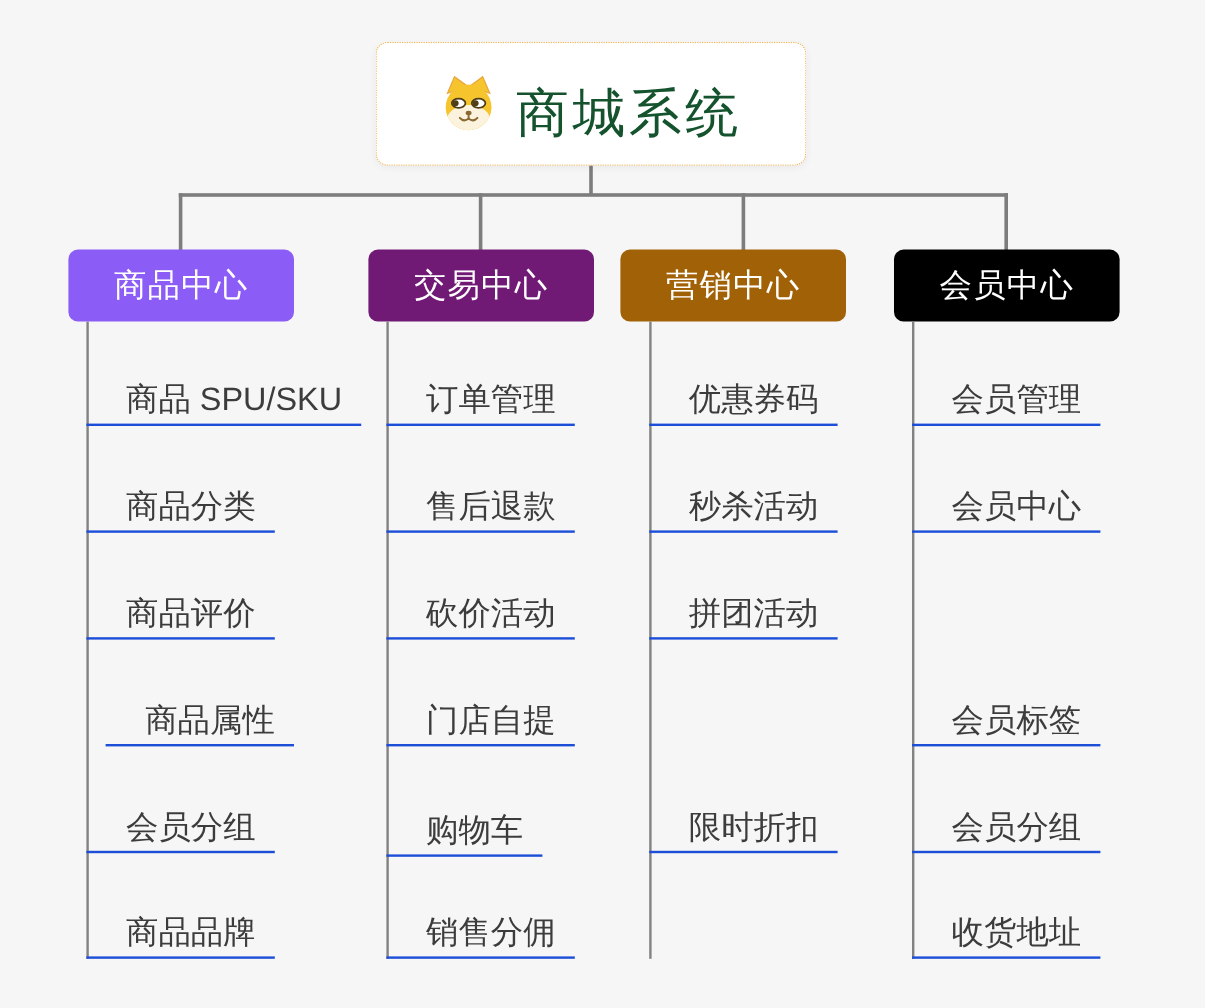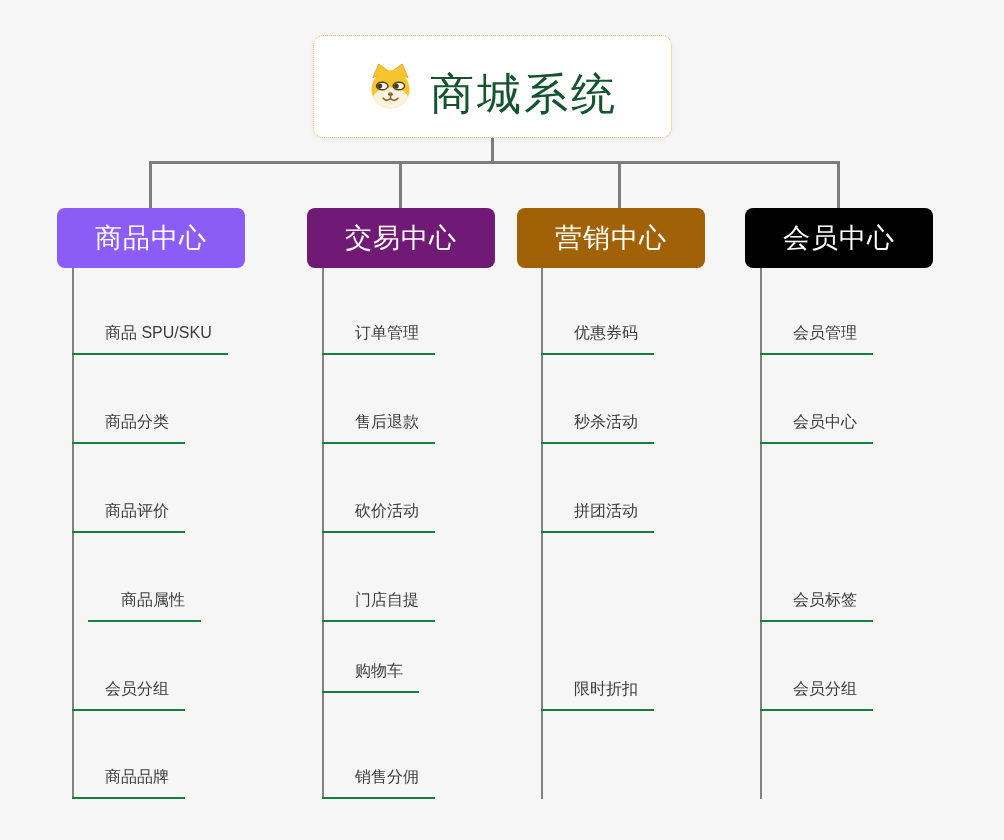--- a/index.html
+++ b/index.html
@@ -39,25 +39,25 @@
     position:absolute;top:208px;height:60px;width:188px;
     border-radius:8px;
     display:flex;align-items:center;justify-content:center;
     color:#ffffff;font-size:27px;letter-spacing:1px;
     cursor:pointer;
   }
   
   .leaf{
     position:absolute;
     white-space:nowrap;
-    font-size:16px;
+    font-size:27px;
     line-height:24px;
     color:#3c3c3c;
     padding:0 16px 8px 33px;
-    border-bottom:2px solid #15803d;
+    border-bottom:2px solid #1d4ed8;
     cursor:pointer;
   }
 </style>
 </head>
 <body>
 
 <div class="canvas">
 
   <div class="conn" style="left:491px;top:138px;width:3px;height:25px"></div>
   <div class="conn" style="left:149px;top:161px;width:691px;height:3px"></div>
@@ -108,26 +108,27 @@
   <div class="leaf" style="left:72px;top:410px">商品分类</div>
   <div class="leaf" style="left:72px;top:499px">商品评价</div>
   <div class="leaf" style="left:88px;top:588px">商品属性</div>
   <div class="leaf" style="left:72px;top:677px">会员分组</div>
   <div class="leaf" style="left:72px;top:765px">商品品牌</div>
 
   <div class="leaf" style="left:322px;top:321px">订单管理</div>
   <div class="leaf" style="left:322px;top:410px">售后退款</div>
   <div class="leaf" style="left:322px;top:499px">砍价活动</div>
   <div class="leaf" style="left:322px;top:588px">门店自提</div>
-  <div class="leaf" style="left:322px;top:659px">购物车</div>
+  <div class="leaf" style="left:322px;top:680px">购物车</div>
   <div class="leaf" style="left:322px;top:765px">销售分佣</div>
 
   <div class="leaf" style="left:541px;top:321px">优惠券码</div>
   <div class="leaf" style="left:541px;top:410px">秒杀活动</div>
   <div class="leaf" style="left:541px;top:499px">拼团活动</div>
   <div class="leaf" style="left:541px;top:677px">限时折扣</div>
 
   <div class="leaf" style="left:760px;top:321px">会员管理</div>
   <div class="leaf" style="left:760px;top:410px">会员中心</div>
   <div class="leaf" style="left:760px;top:588px">会员标签</div>
   <div class="leaf" style="left:760px;top:677px">会员分组</div>
+  <div class="leaf" style="left:760px;top:765px">收货地址</div>
 
 </div>
 
 </body></html>

